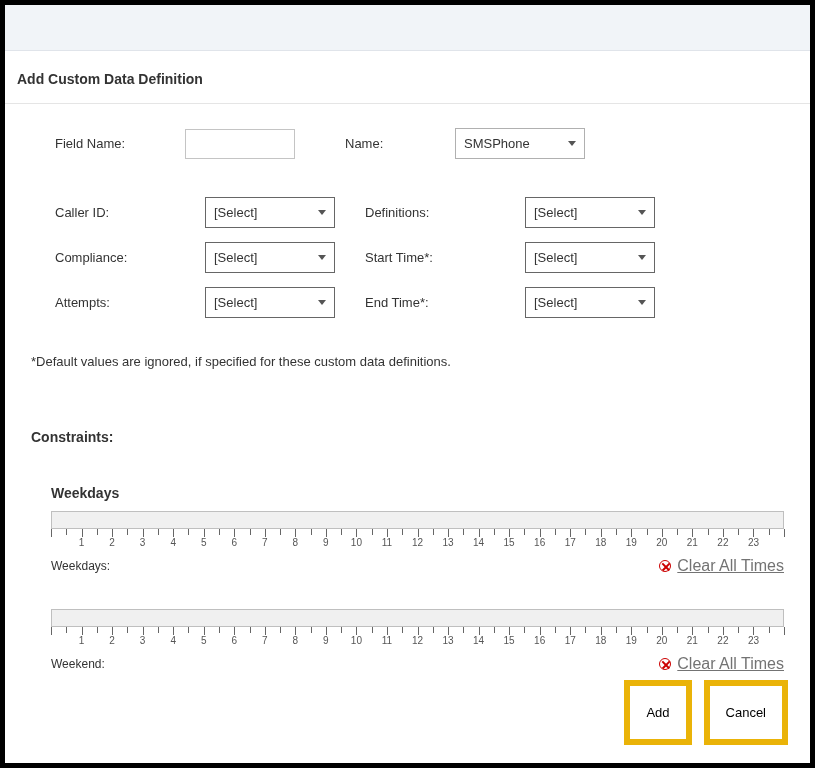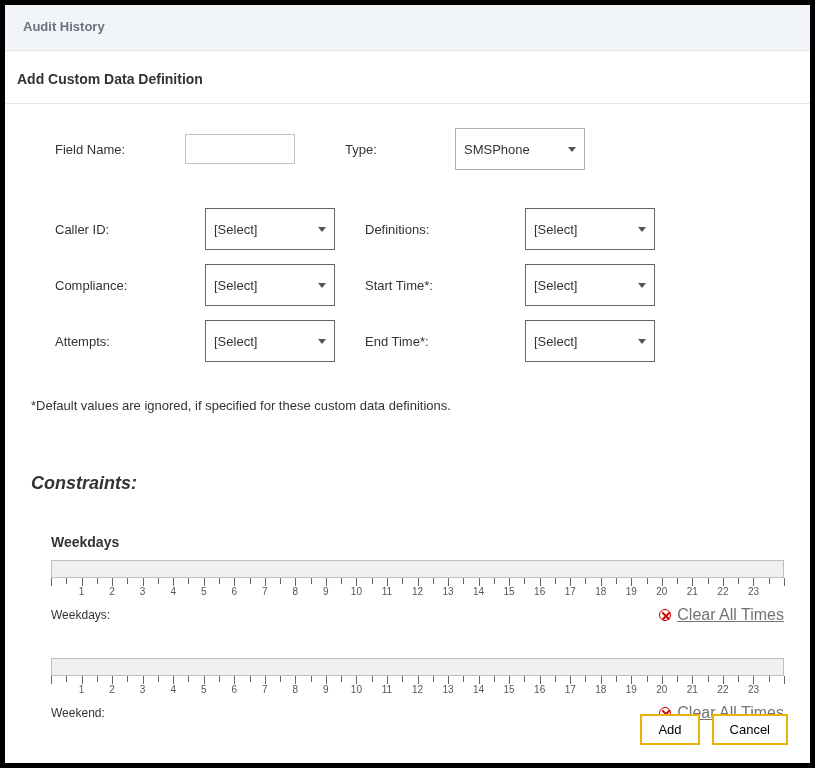--- a/index.html
+++ b/index.html
@@ -9,62 +9,61 @@
   .tab { padding: 0 18px; display: flex; align-items: center; font-weight: bold; color: #6a737d; cursor: pointer; border-bottom: 3px solid transparent; }
   .tab.active { color: #1f6feb; border-bottom-color: #1f6feb; background: #f1f4f8; }
   .section-title { font-weight: bold; padding: 20px 16px 16px 12px; border-bottom: 1px solid #e5e5e5; font-size: 14px; }
   .form-area { padding: 24px 26px 0 26px; margin-left: 24px; }
   .row { display: flex; align-items: center; margin-bottom: 14px; }
   .cell-label { width: 130px; }
   .cell-input { width: 130px; margin-right: 30px; }
   .cell-label2 { width: 110px; }
   .cell-input2 { width: 130px; }
   input.textfield { width: 110px; height: 30px; border: 1px solid #c4c4c4; padding: 0 6px; font-size: 13px; }
-  .select { width: 130px; height: 42px; border: 1px solid #666; display: flex; align-items: center; justify-content: space-between; padding: 0 8px; cursor: pointer; user-select: none; font-size: 13px; background:#fff; }
+  .select { width: 130px; height: 31px; border: 1px solid #666; display: flex; align-items: center; justify-content: space-between; padding: 0 8px; cursor: pointer; user-select: none; font-size: 13px; background:#fff; }
   .select.light { border-color: #b0b0b0; }
   .caret { width: 0; height: 0; border-left: 4px solid transparent; border-right: 4px solid transparent; border-top: 5px solid #555; }
   .note { padding: 22px 26px 0 26px; font-size: 13px; }
-  .constraints-title { font-weight: bold; padding: 60px 34px 6px 26px; font-size: 18px; font-style: italic; }
+  .constraints-title { font-weight: bold; padding: 60px 34px 6px 26px; font-size: 14px; }
   .constraint-block { padding: 34px 26px 0 46px; }
   .constraint-label { font-weight: bold; font-size: 14px; margin-bottom: 10px; }
   .timeline-wrap {  }
   .timeline { height: 18px; background: #f0f0f0; border: 1px solid #bfbfbf; position: relative; }
   .ticks { position: relative; height: 22px; }
   .tick { position: absolute; top: 0; width: 1px; height: 6px; background: #666; }
   .tick.major { height: 8px; }
   .tick-label { position: absolute; top: 8px; font-size: 10px; color: #555; transform: translateX(-50%); }
   .constraint-footer { display: flex; justify-content: space-between; align-items: center; margin-top: 6px; font-size: 12px; }
   .clear-wrap { display:flex; align-items:center; gap:6px; }
   .clear-icon { width: 12px; height: 12px; border: 1.5px solid #cc0000; border-radius: 50%; position: relative; display:inline-block; }
   .clear-icon::before, .clear-icon::after { content:""; position:absolute; top:5px; left:1px; width:10px; height:1.5px; background:#cc0000; }
   .clear-icon::before { transform: rotate(45deg); }
   .clear-icon::after  { transform: rotate(-45deg); }
   .clear-link { color: #737373; text-decoration: underline; font-weight: normal; font-size: 16px; cursor: pointer; }
   .button-row { position: absolute; bottom: 18px; right: 22px; display: flex; gap: 12px; }
-  .btn { border: 2px solid #eab308; background:#fff; padding: 6px 16px; font-size: 13px; cursor: pointer; }
+  .btn { border: 6px solid #eab308; background:#fff; padding: 19px 16px; font-size: 13px; cursor: pointer; }
 </style>
 </head>
 <body>
 
 <div class="frame">
 
   <div class="tabbar">
-    <div class="tab">Audit History</div>
   </div>
 
   <div class="section-title">Add Custom Data Definition</div>
 
   <div class="form-area">
 
     <div class="row">
       <div class="cell-label">Field Name:</div>
       <div class="cell-input">
         <input class="textfield" type="text" value="" style="">
       </div>
-      <div class="cell-label2">Type:</div>
+      <div class="cell-label2">Name:</div>
       <div class="cell-input2">
         <div class="select light">
           <span>SMSPhone</span>
           <span class="caret"></span>
         </div>
       </div>
     </div>
 
     <div style="height:24px"></div>
 

